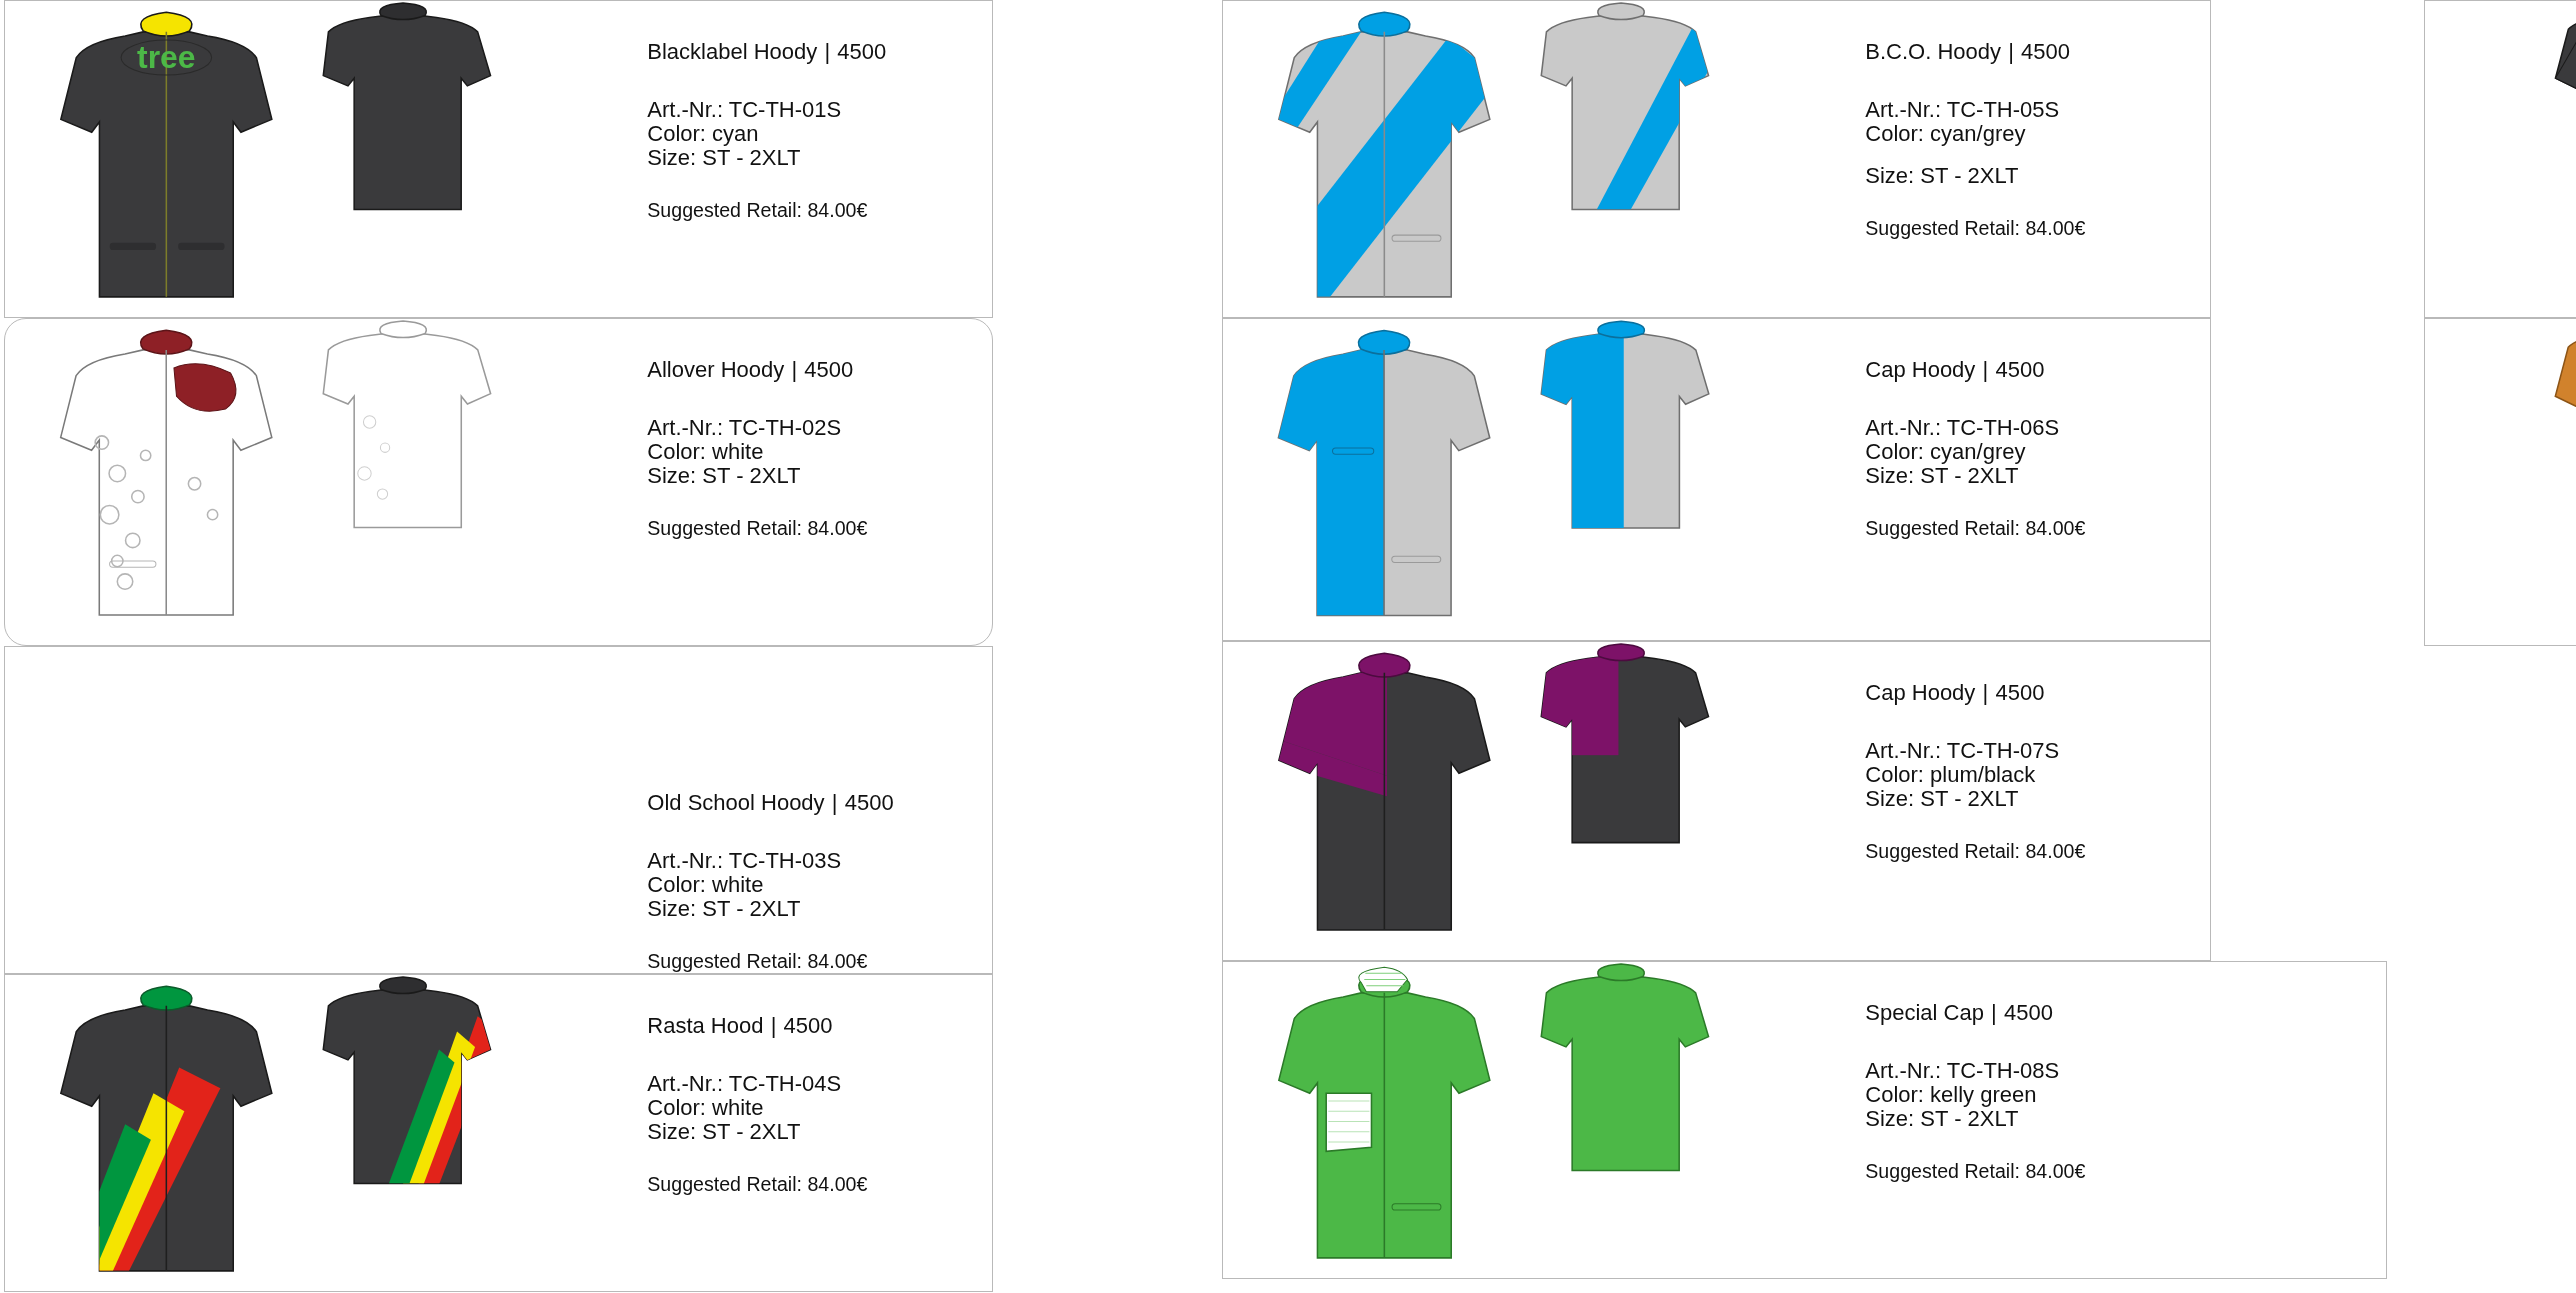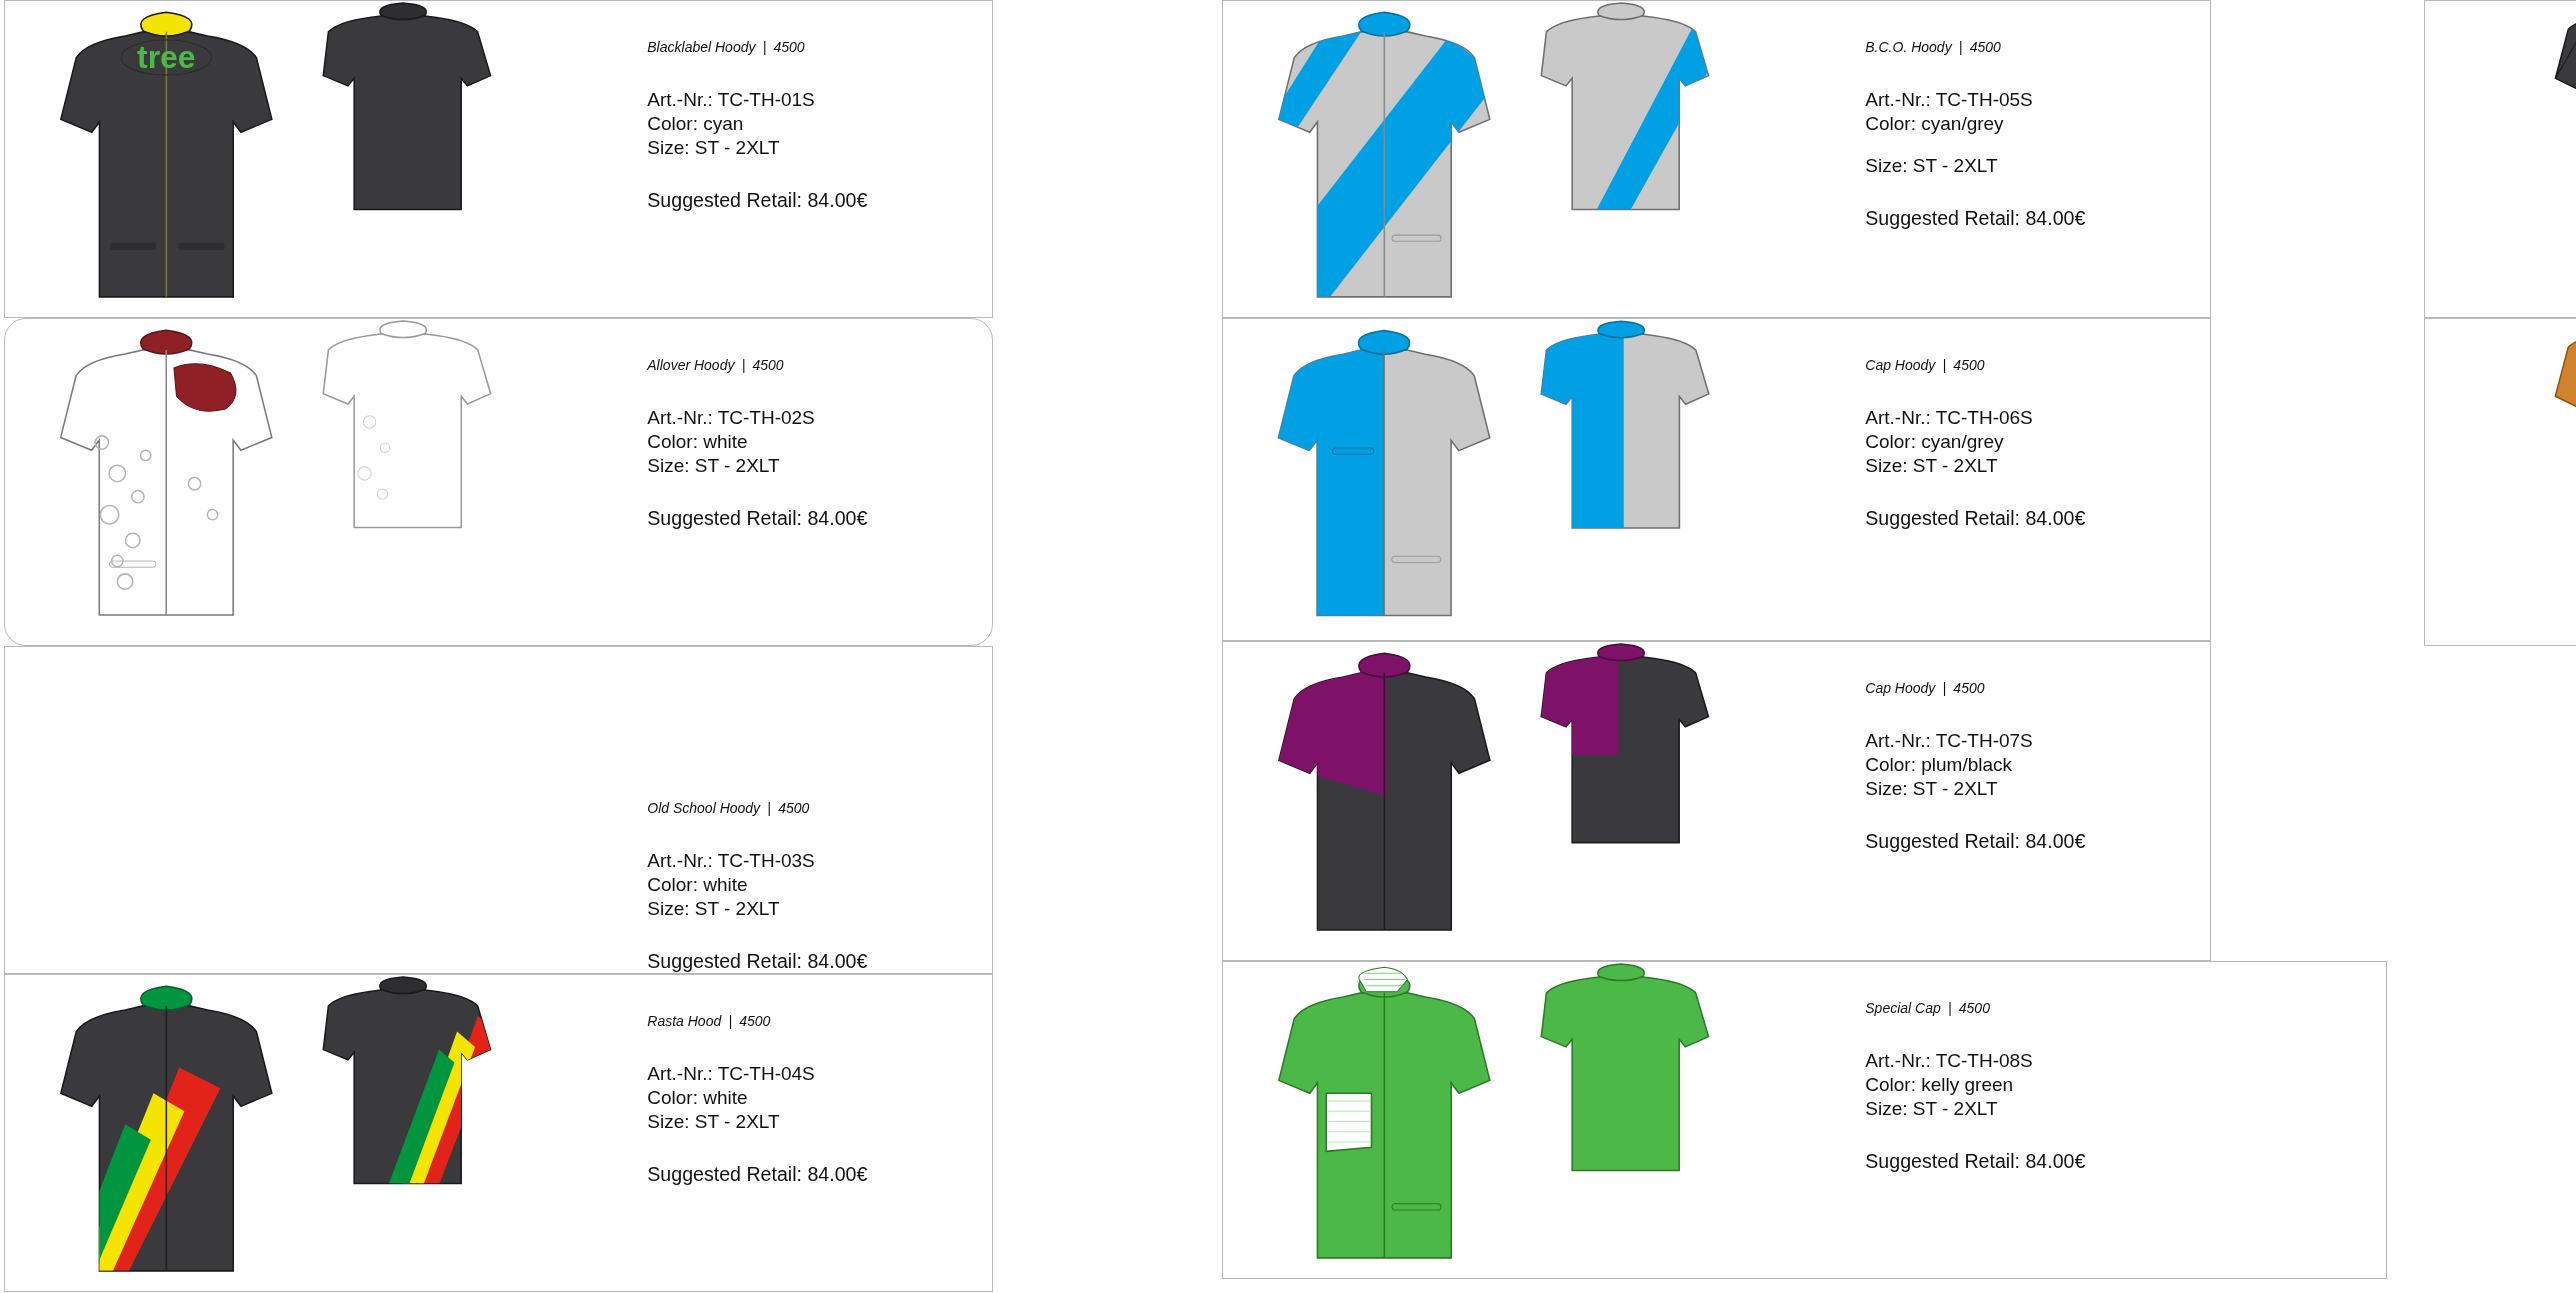--- a/index.html
+++ b/index.html
@@ -44,32 +44,31 @@
     position: relative;
     flex: none;
   }
   .card-info {
     flex: 1;
     padding-top: 38px;
     padding-left: 8.2px;
     box-sizing: border-box;
   }
   .title-row {
-    font-size: 14px;
+    font-size: 22px;
     color: #111;
     margin-bottom: 33px;
     white-space: nowrap;
-    font-style: italic;
   }
   .title-name { }
   .title-sep { padding: 0 7.2px; color: #111; }
   .title-num { }
 
   .meta {
-    font-size: 19px;
+    font-size: 22px;
     color: #111;
     line-height: 24px;
   }
   .meta div { white-space: nowrap; }
   .retail {
     font-size: 19.6px;
     color: #111;
     margin-top: 29px;
     white-space: nowrap;
   }

